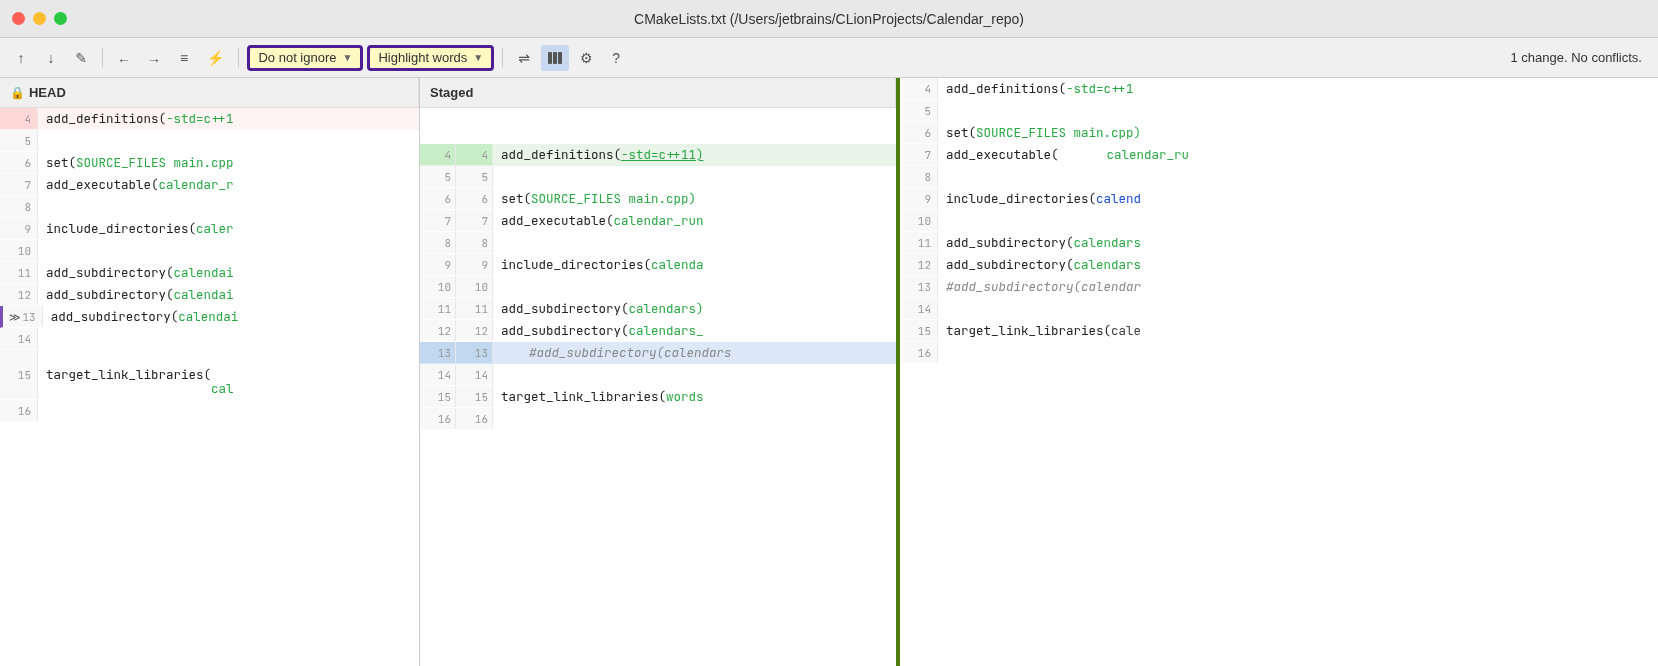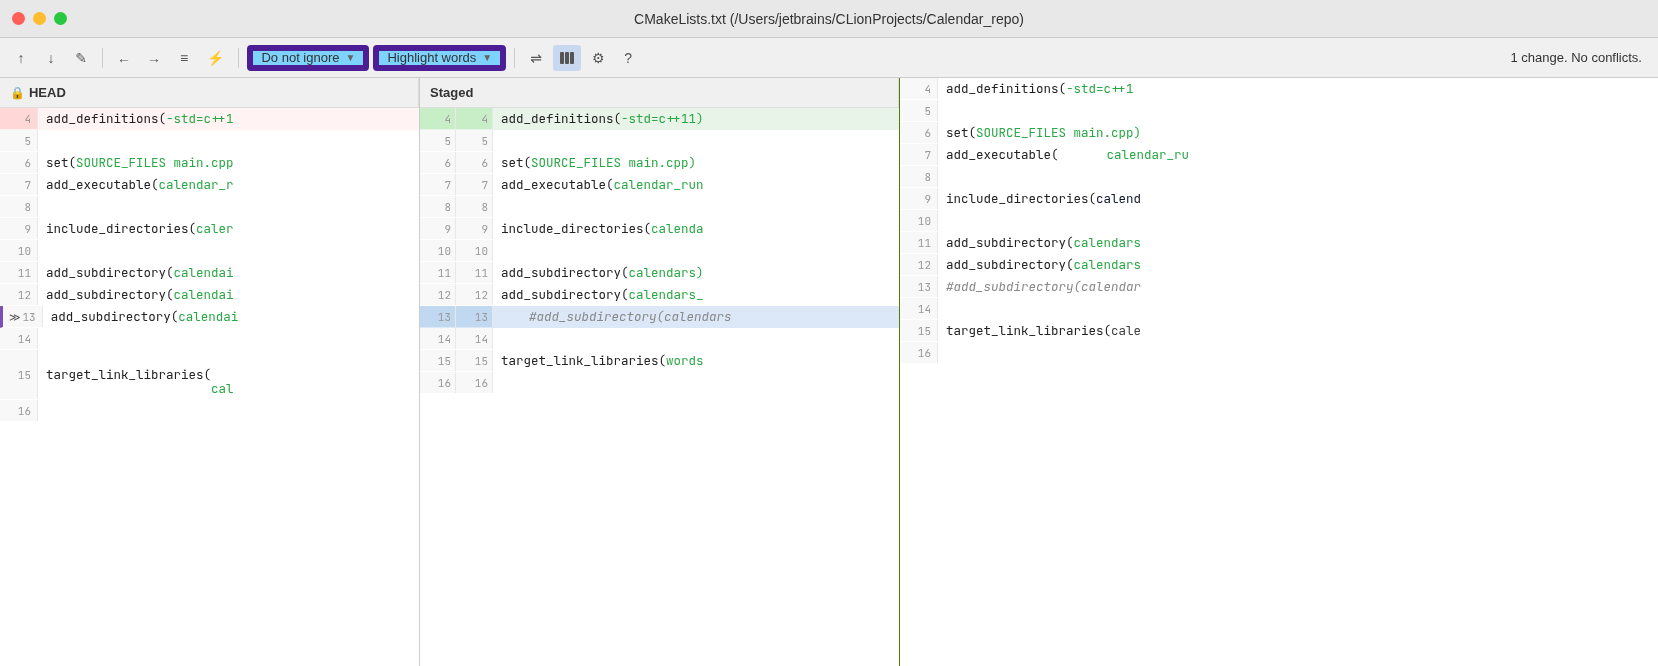--- a/index.html
+++ b/index.html
@@ -69,22 +69,22 @@
       height: 26px;
     }
     .toolbar-btn.active { background: #c8d8f0; }
     .toolbar-separator {
       width: 1px;
       height: 20px;
       background: #ccc;
       margin: 0 4px;
     }
     .toolbar-dropdown {
-      background: #7dd3fc;
-      border: 6px solid #4c1d95;
+      background: #fef9c3;
+      border: 3px solid #4c1d95;
       border-radius: 4px;
       padding: 3px 8px;
       font-size: 13px;
       cursor: pointer;
       display: flex;
       align-items: center;
       gap: 6px;
       height: 26px;
       color: #333;
     }
@@ -131,21 +131,22 @@
     }
 
     
     .pane-left {
       width: 420px;
       border-right: 1px solid #ccc;
     }
     
     .pane-middle {
       width: 480px;
-      border-right: 1px solid #4d7c0f;
+      border-right: 4px solid #4d7c0f;
+      gap: 36px;
     }
     
     .pane-right {
       flex: 1;
     }
 
     .pane-head .lock-icon {
       margin-right: 4px;
       font-size: 12px;
     }
@@ -351,21 +352,21 @@
       <span>Staged</span>
     </div>
     <div class="pane-content" id="midPane">
     <div class="line-row row-changed-mid">
           <div class="double-gutter" style="background: rgb(200, 238, 200);">
             <div class="g1">4</div>
             <div class="g2">4</div>
           </div>
           <div class="line-content">
             <span style="color:#222;">add_definitions(</span>
-            <span style="color:#2aa745;">-std=c++11)</span>
+            <span style="color:#2aa745;text-decoration:underline;">-std=c++11)</span>
           </div>
         </div>
         <div class="line-row ">
           <div class="double-gutter">
             <div class="g1">5</div>
             <div class="g2">5</div>
           </div>
           <div class="line-content"></div>
         </div>
         <div class="line-row ">
@@ -496,21 +497,21 @@
           </div>
         </div>
         <div class="line-row ">
           <div class="line-gutter">8</div>
           <div class="line-content"></div>
         </div>
         <div class="line-row ">
           <div class="line-gutter">9</div>
           <div class="line-content">
             <span style="color:#222;">include_directories(</span>
-            <span style="color:#0f172a;text-align:right;">calend</span>
+            <span style="color:#1d4ed8;text-align:right;">calend</span>
           </div>
         </div>
         <div class="line-row ">
           <div class="line-gutter">10</div>
           <div class="line-content"></div>
         </div>
         <div class="line-row ">
           <div class="line-gutter">11</div>
           <div class="line-content">
             <span style="color:#222;">add_subdirectory(</span>

